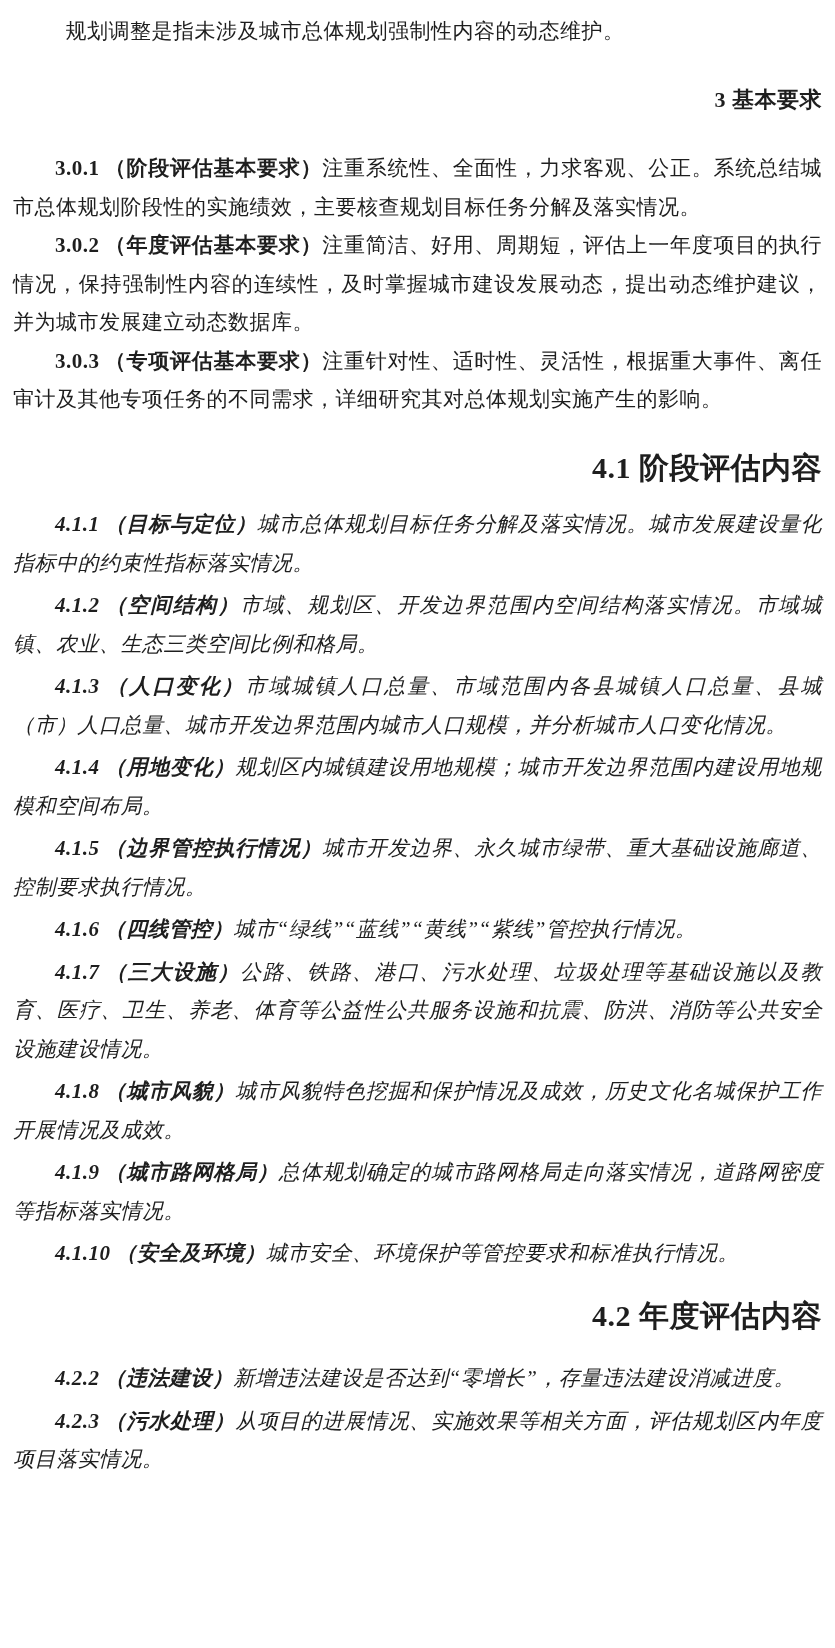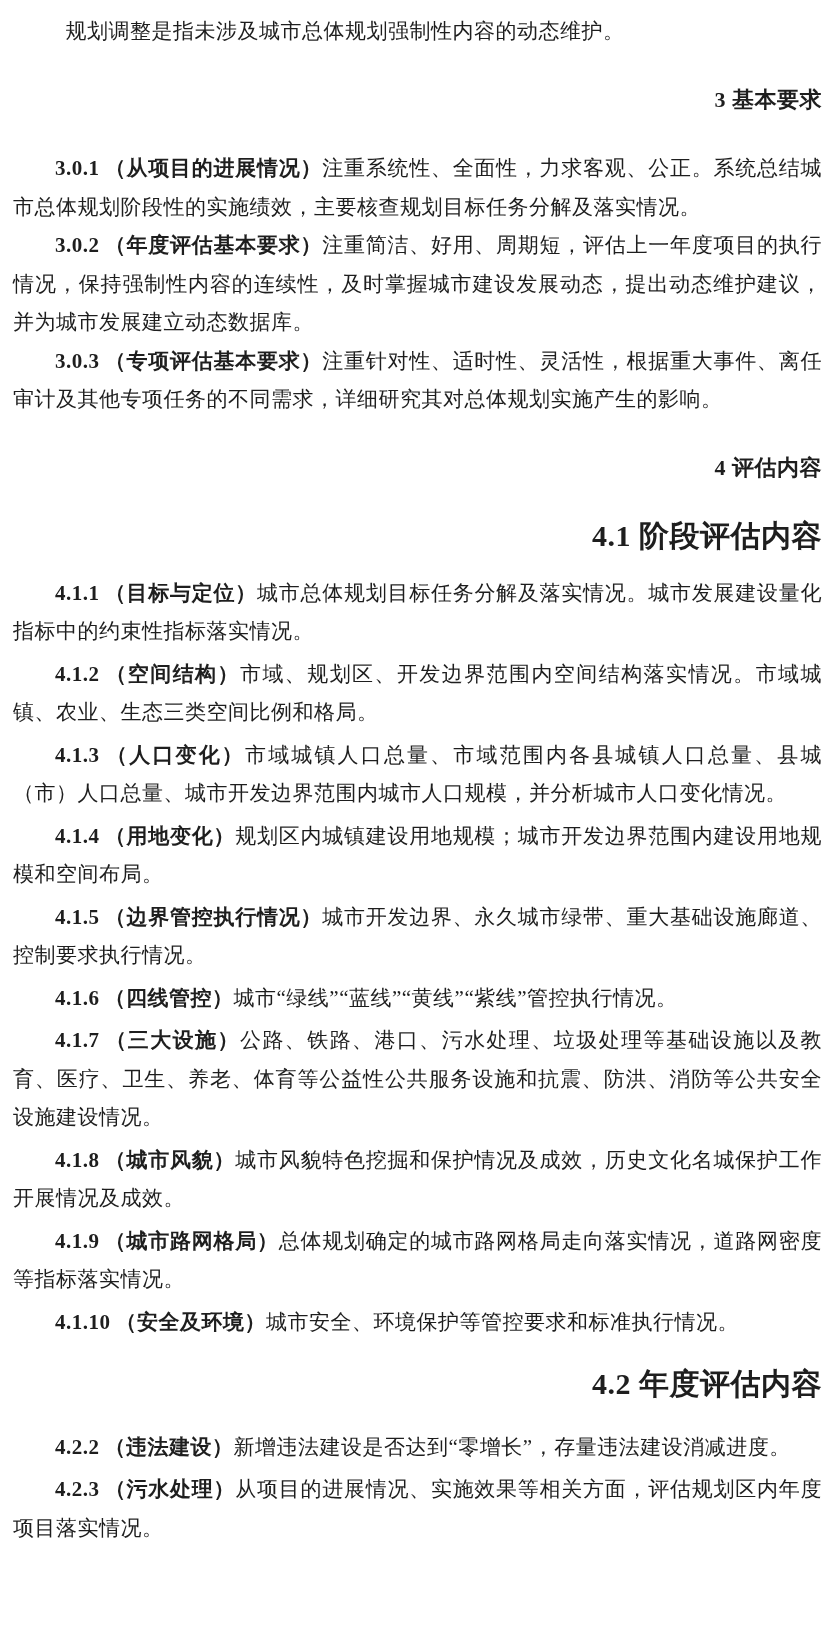--- a/index.html
+++ b/index.html
@@ -53,46 +53,46 @@
     font-weight: bold;
     line-height: 38.5px;
     text-align: right;
     text-indent: 0;
   }
   .section-heading--42 {
     margin: 24px 0 24px 0;
   }
   .sec .para {
     margin-bottom: 4px;
+    font-style: italic;
   }
 </style>
 </head>
 <body>
 
 <div class="page">
 
   <p class="para para--lead">
     <span>规划调整是指未涉及城市总体规划强制性内容的动态维护。</span>
   </p>
 
   <p class="para chapter-heading">3 基本要求</p>
 
   <p class="para">
-    <span class="clause-num">3.0.1</span><span class="clause-title">（从项目的进展情况）</span><span>注重系统性、全面性，力求客观、公正。系统总结城市总体规划阶段性的实施绩效，主要核查规划目标任务分解及落实情况。</span>
+    <span class="clause-num">3.0.1</span><span class="clause-title">（阶段评估基本要求）</span><span>注重系统性、全面性，力求客观、公正。系统总结城市总体规划阶段性的实施绩效，主要核查规划目标任务分解及落实情况。</span>
   </p>
 
   <p class="para">
     <span class="clause-num">3.0.2</span><span class="clause-title">（年度评估基本要求）</span><span>注重简洁、好用、周期短，评估上一年度项目的执行情况，保持强制性内容的连续性，及时掌握城市建设发展动态，提出动态维护建议，并为城市发展建立动态数据库。</span>
   </p>
 
   <p class="para">
     <span class="clause-num">3.0.3</span><span class="clause-title">（专项评估基本要求）</span><span>注重针对性、适时性、灵活性，根据重大事件、离任审计及其他专项任务的不同需求，详细研究其对总体规划实施产生的影响。</span>
   </p>
 
-  <p class="para chapter-heading">4 评估内容</p>
 
   <p class="para section-heading">4.1 阶段评估内容</p>
 
   <div class="sec">
 
     <p class="para">
       <span class="clause-num">4.1.1</span><span class="clause-title">（目标与定位）</span><span>城市总体规划目标任务分解及落实情况。城市发展建设量化指标中的约束性指标落实情况。</span>
     </p>
 
     <p class="para">

